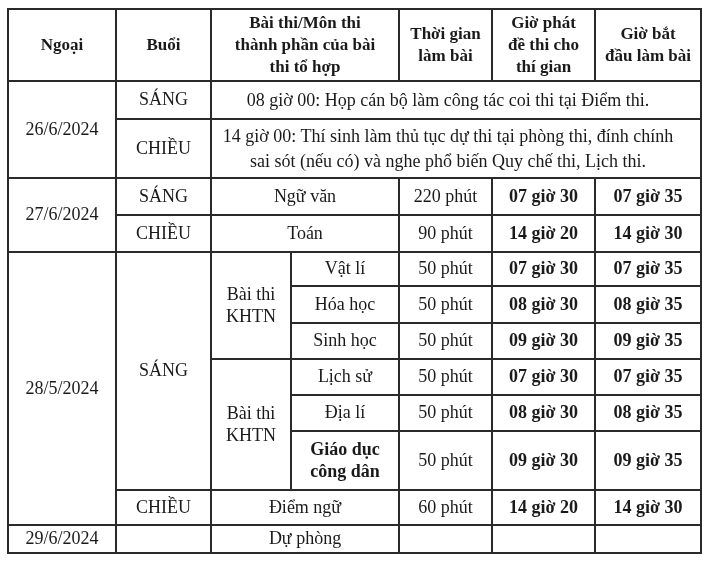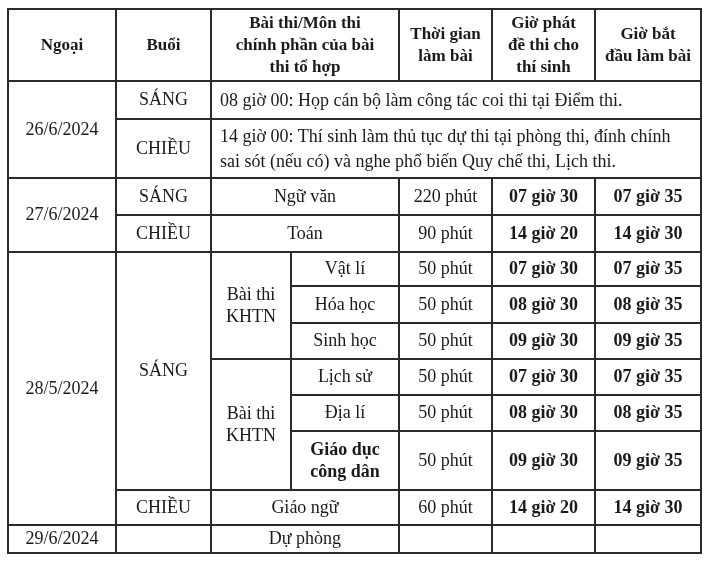--- a/index.html
+++ b/index.html
@@ -33,21 +33,21 @@
     padding: 2px 4px;
     overflow: hidden;
   }
   tr.header-row td {
     font-weight: bold;
     font-size: 17px;
     line-height: 1.3;
   }
   .prewrap { white-space: pre-line; font-weight: bold; }
   .note {
-    text-align: left;
+    text-align: center;
     padding-left: 8px;
     padding-right: 24px;
     line-height: 1.35;
   }
   .b { font-weight: bold; }
 </style>
 </head>
 <body>
 
 <div class="table-wrap">
@@ -59,27 +59,27 @@
       <col style="width:108px">
       <col style="width:93px">
       <col style="width:103px">
       <col style="width:106px">
     </colgroup>
     <tbody>
       <tr class="header-row" style="height:72px">
         <td>Ngoại</td>
         <td>Buổi</td>
         <td colspan="2" class="prewrap">Bài thi/Môn thi
-chính phần của bài
+thành phần của bài
 thi tổ hợp</td>
         <td class="prewrap">Thời gian
 làm bài</td>
         <td class="prewrap">Giờ phát
 đề thi cho
-thí sinh</td>
+thí gian</td>
         <td class="prewrap">Giờ bắt
 đầu làm bài</td>
       </tr>
 
       <tr style="height:38px">
         <td rowspan="2">26/6/2024</td>
         <td>SÁNG</td>
         <td colspan="5" class="note">08 giờ 00: Họp cán bộ làm công tác coi thi tại Điểm thi.</td>
       </tr>
       <tr style="height:59px">
@@ -139,21 +139,21 @@
       </tr>
       <tr style="height:59px">
         <td class="prewrap">Giáo dục
 công dân</td>
         <td>50 phút</td>
         <td class="b">09 giờ 30</td>
         <td class="b">09 giờ 35</td>
       </tr>
       <tr style="height:35px">
         <td>CHIỀU</td>
-        <td colspan="2">Giáo ngữ</td>
+        <td colspan="2">Điểm ngữ</td>
         <td>60 phút</td>
         <td class="b">14 giờ 20</td>
         <td class="b">14 giờ 30</td>
       </tr>
 
       <tr style="height:20px">
         <td>29/6/2024</td>
         <td></td>
         <td colspan="2">Dự phòng</td>
         <td></td>

